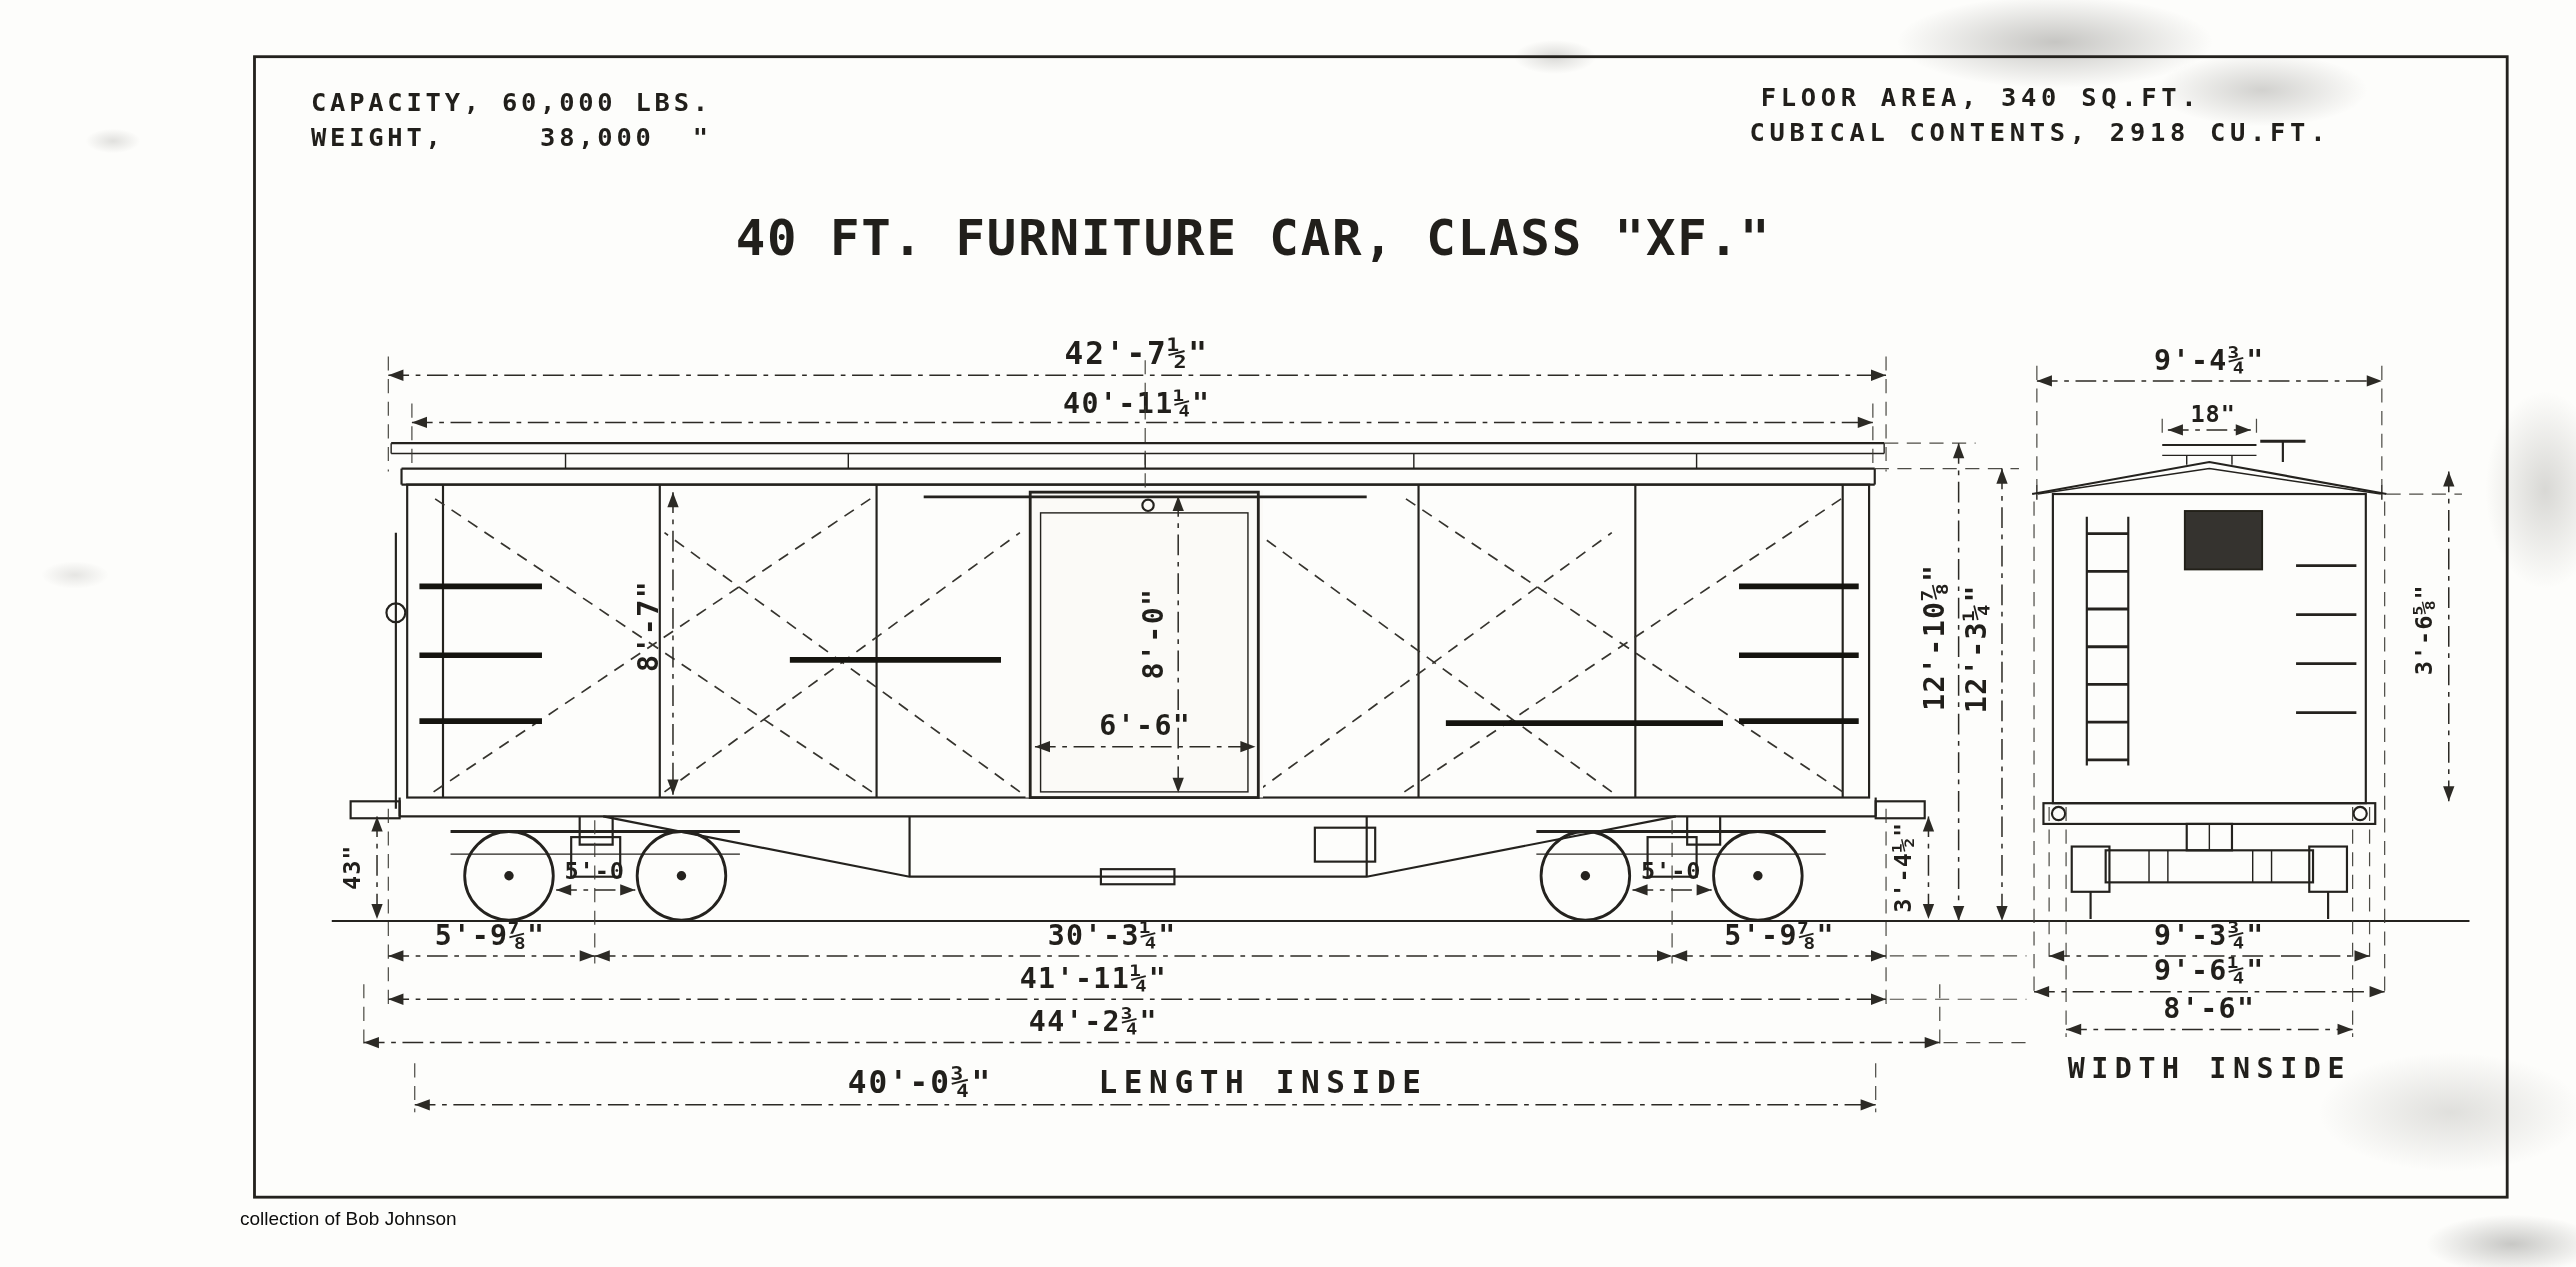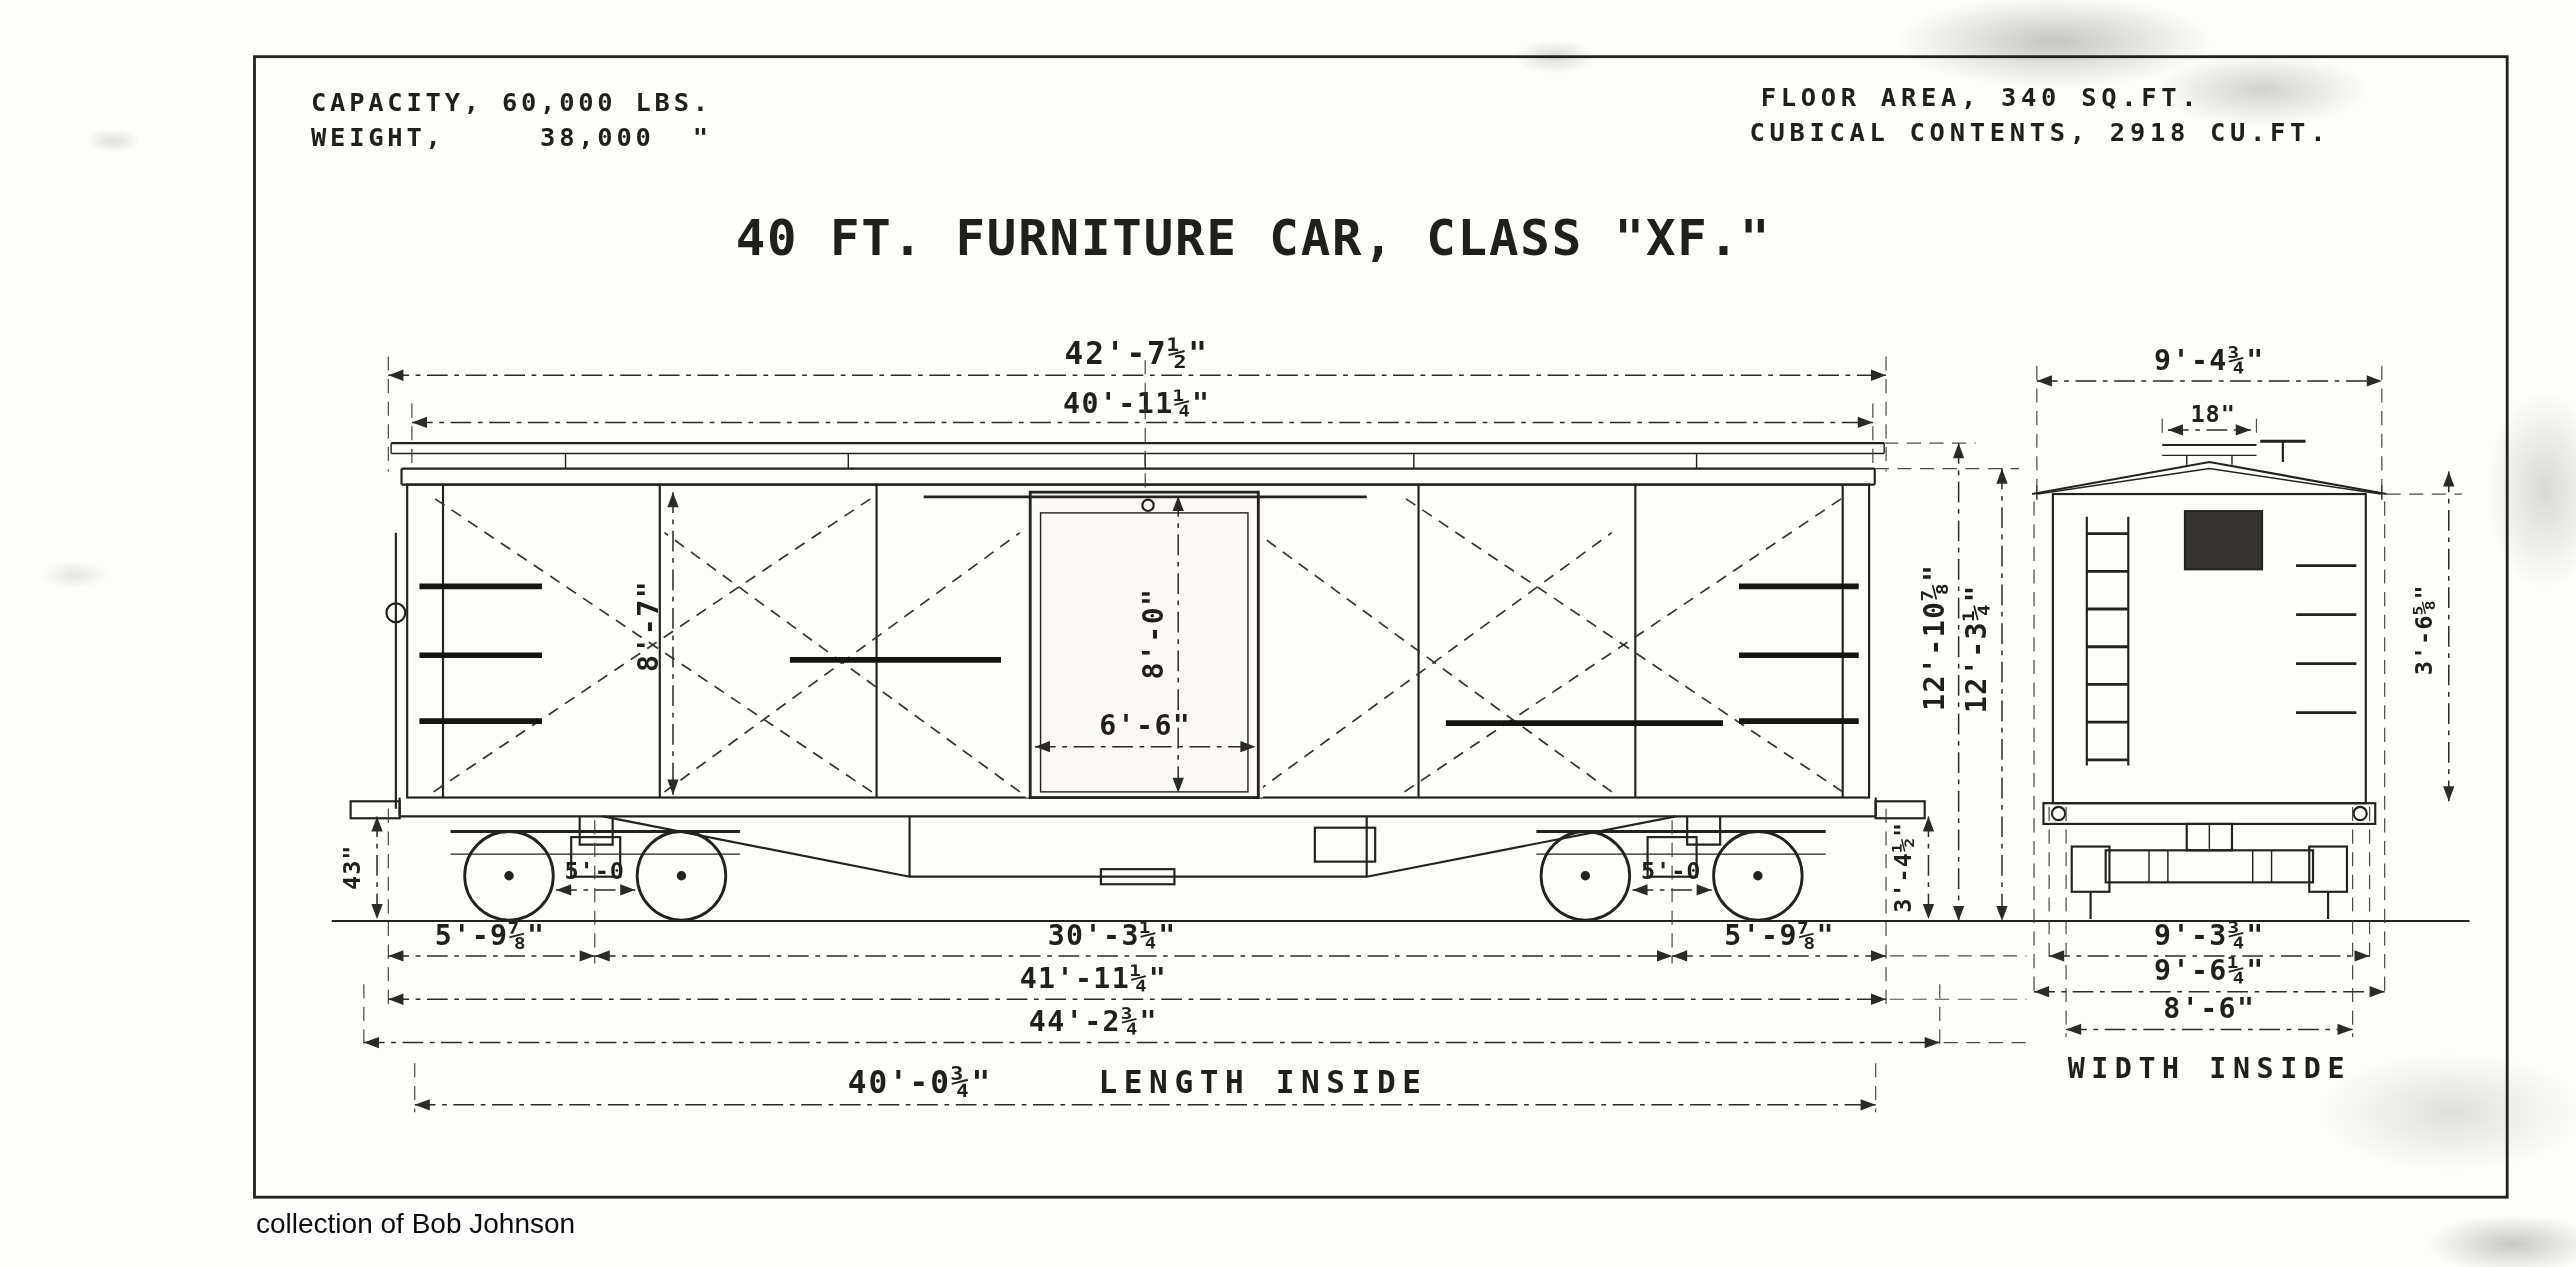--- a/index.html
+++ b/index.html
@@ -26,22 +26,22 @@
   .t-dim-lg{font-size:33px;font-weight:bold;letter-spacing:2px;text-anchor:middle;}
   .t-dim-sm{font-size:25px;font-weight:bold;letter-spacing:1px;text-anchor:middle;}
   .t-wide{letter-spacing:7px;}
   .ln{stroke:#24221e;fill:none;}
   .w1{stroke-width:1.5;} .w2{stroke-width:2.3;} .w3{stroke-width:3;}
   .w6{stroke-width:6;stroke:#15140f;}
   .dim{stroke:#2c2a25;stroke-width:1.6;fill:none;stroke-dasharray:22 7 5 7;}
   .ext{stroke:#3a3832;stroke-width:1.3;fill:none;stroke-dasharray:15 9;opacity:.9;}
   .diag{stroke:#36342e;stroke-width:1.8;fill:none;stroke-dasharray:12 9;}
   .caption{
-    position:absolute;left:256px;top:1208px;
-    font-family:"Liberation Sans",sans-serif;font-size:28px;color:#0c0c0c;
+    position:absolute;left:240px;top:1208px;
+    font-family:"Liberation Sans",sans-serif;font-size:19px;color:#0c0c0c;
   }
 </style>
 </head>
 <body>
 
 <div class="stage">
 
 <svg width="2576" height="1268" viewBox="0 0 2733 1345">
   <defs>
     <marker id="arr" markerUnits="userSpaceOnUse" markerWidth="18" markerHeight="14" viewBox="0 0 18 14" refX="17" refY="7" orient="auto-start-reverse">

